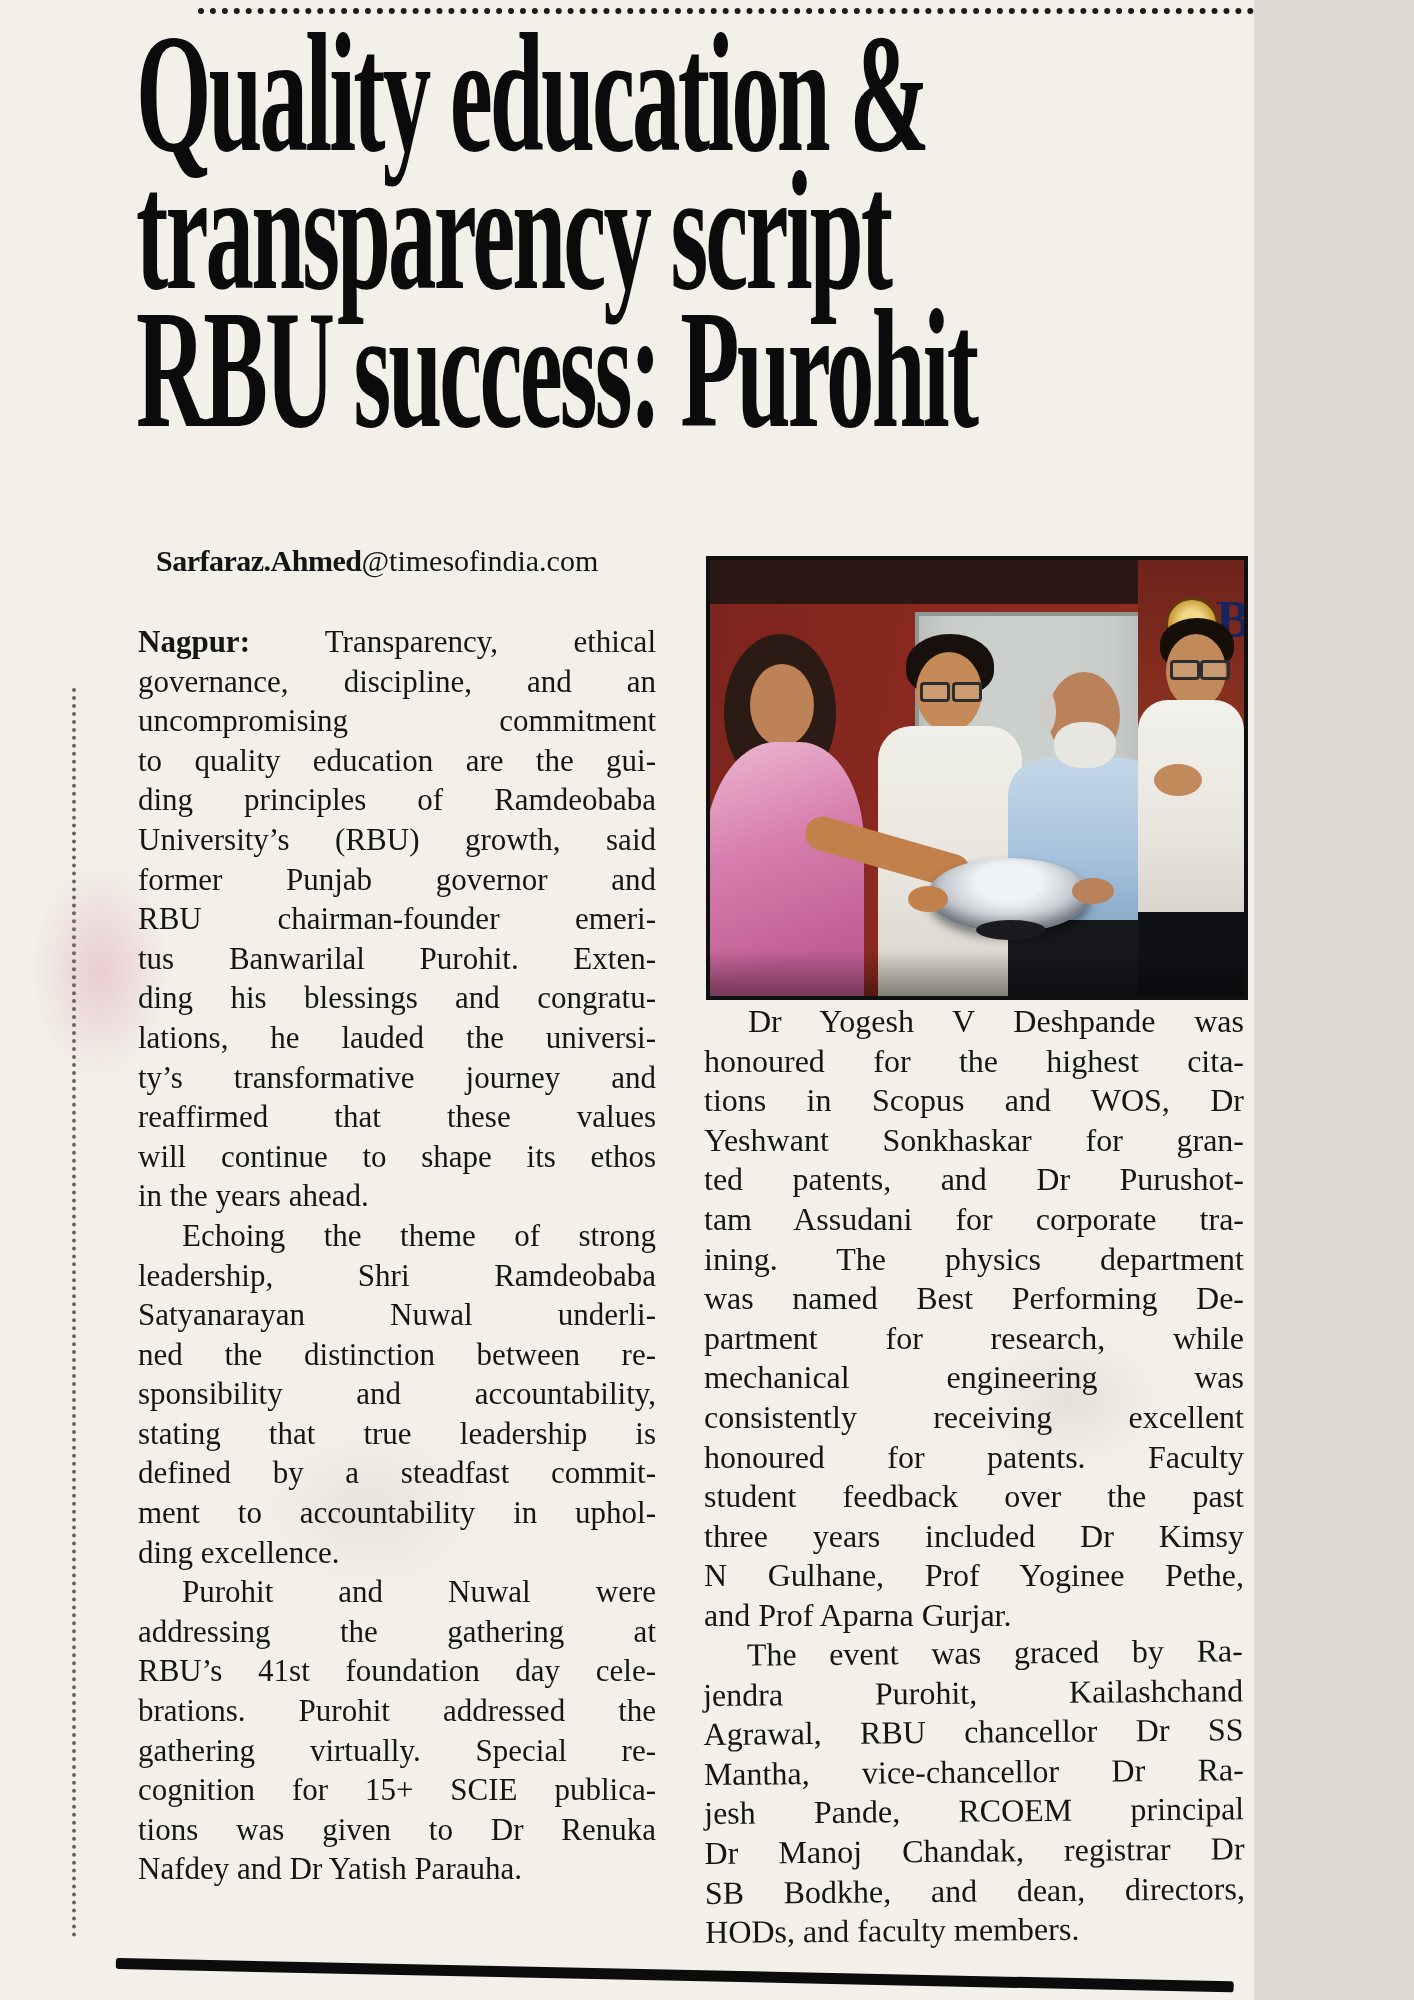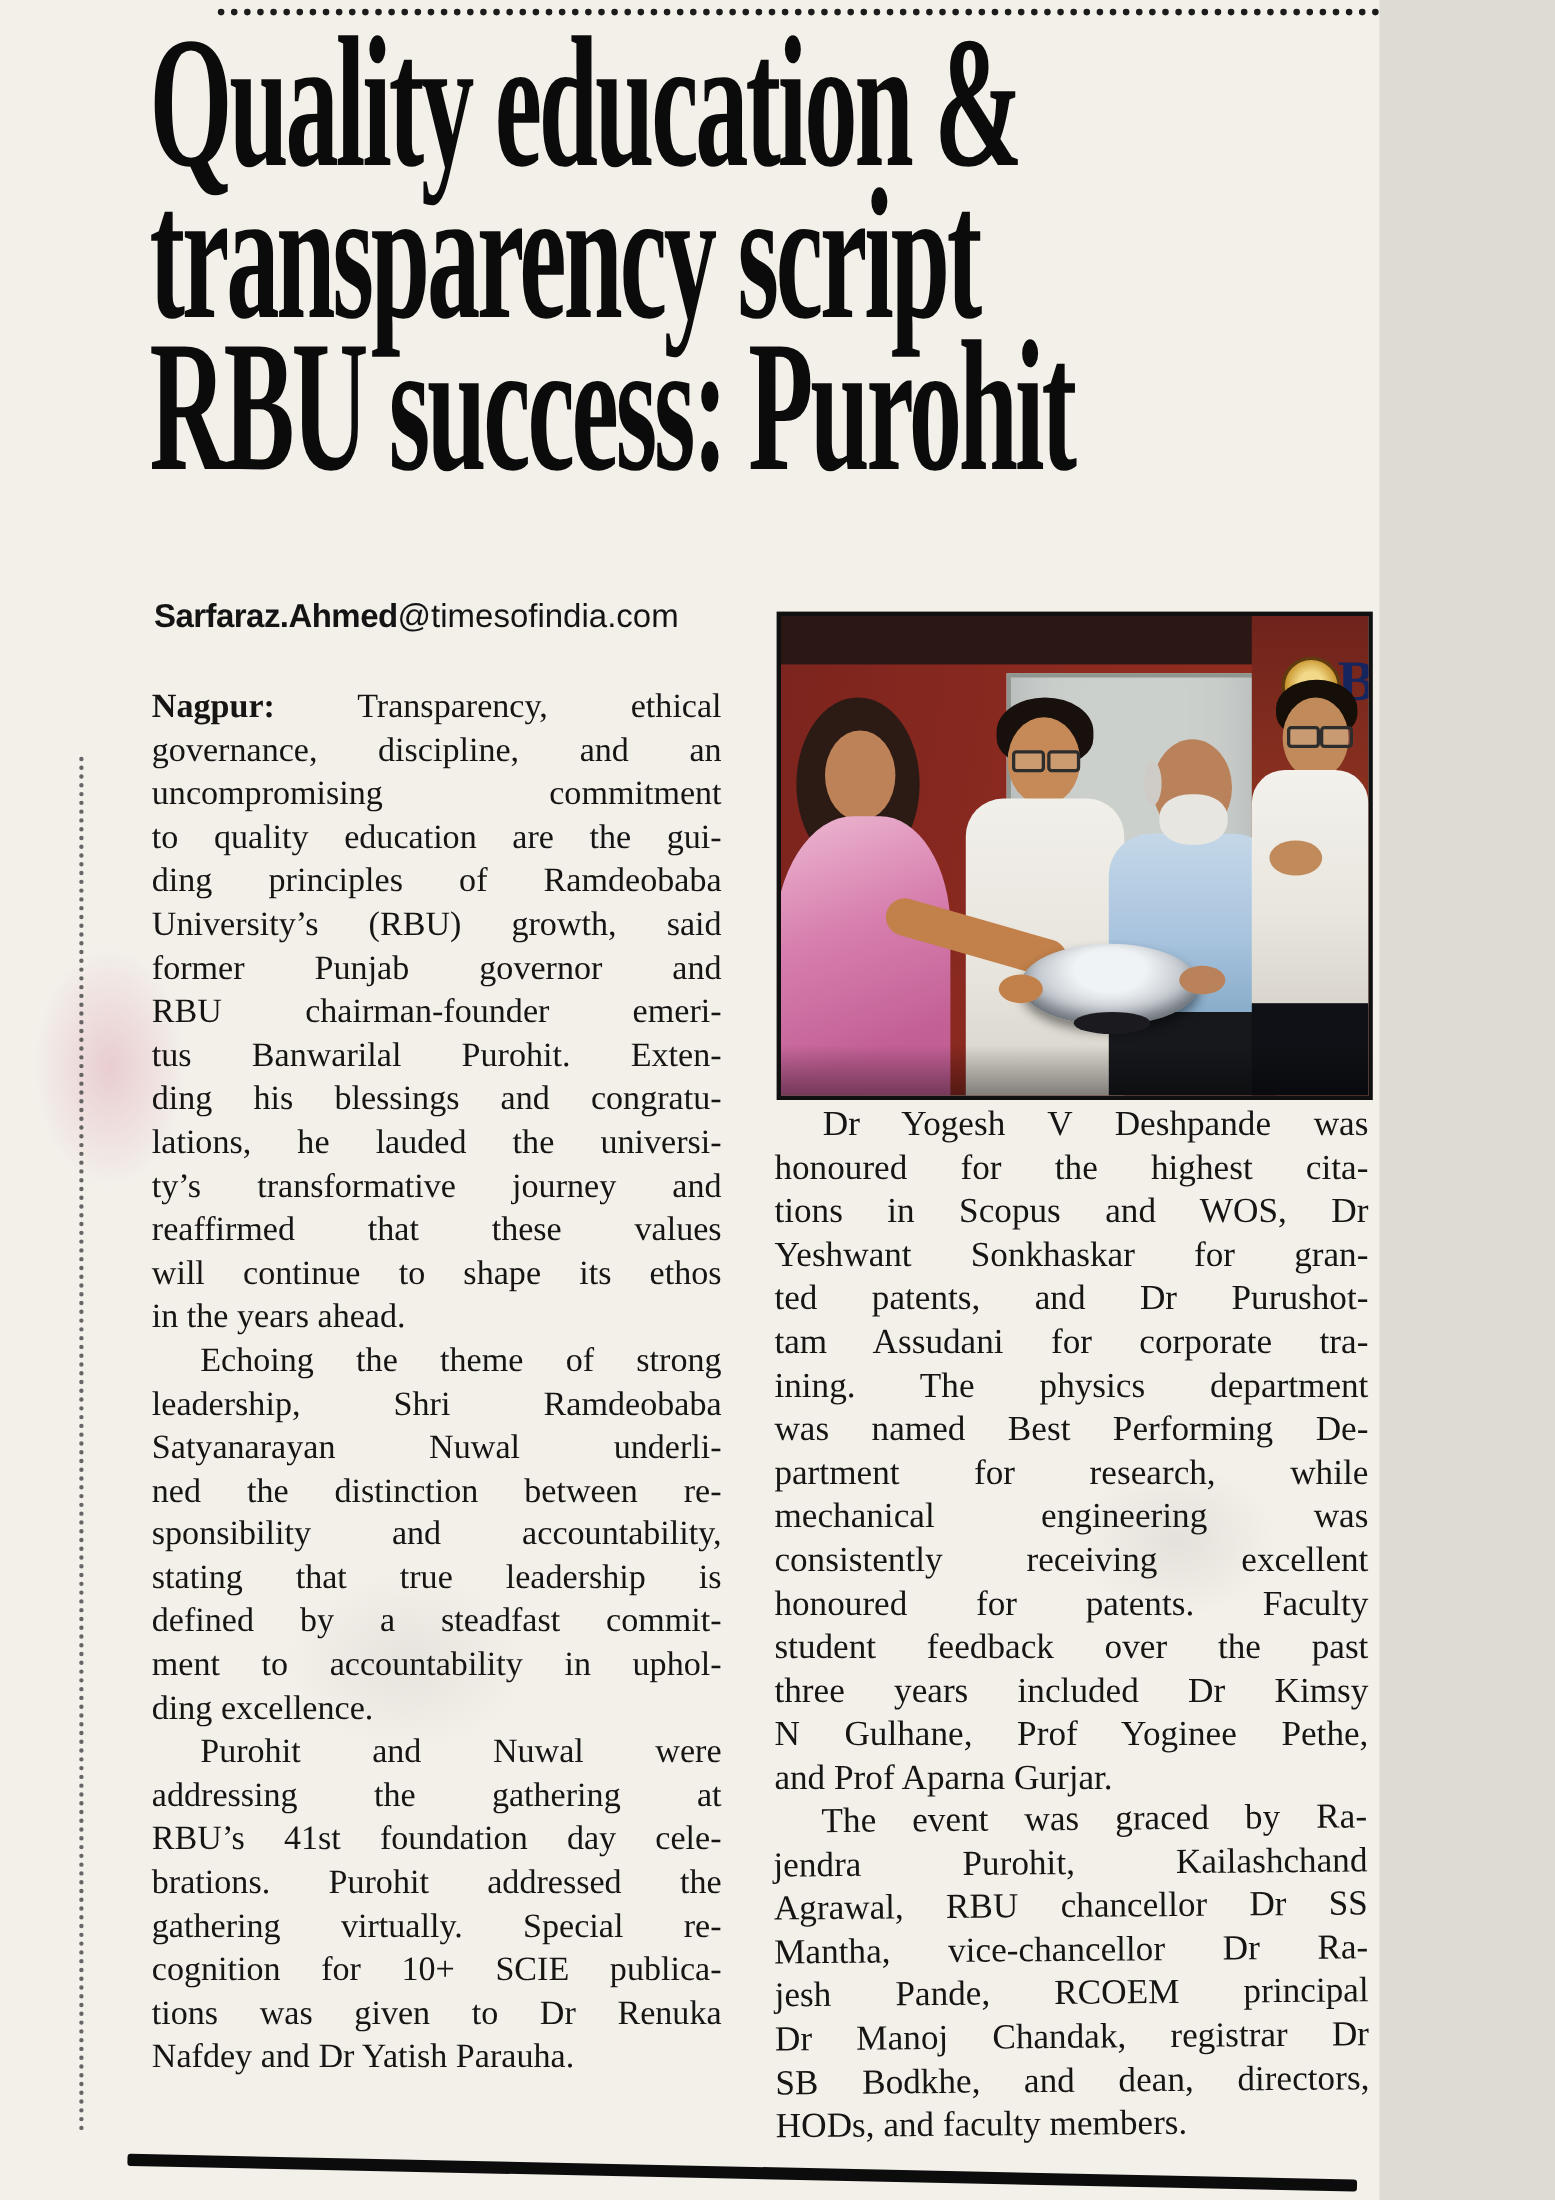--- a/index.html
+++ b/index.html
@@ -14,21 +14,21 @@
   .blotch.gray2{left:260px;top:1430px;width:220px;height:160px;
     background:radial-gradient(closest-side,rgba(120,115,110,.10),rgba(120,115,110,0));}
 
   .dotted-top{position:absolute;left:198px;top:8px;width:1092px;height:0;border-top:6px dotted #1c1c1c;}
   .dotted-right{position:absolute;left:1281px;top:64px;height:1936px;width:0;border-left:6px dotted #1c1c1c;}
   .dotted-left{position:absolute;left:72px;top:688px;height:1250px;width:0;border-left:4px dotted #4f4f4f;opacity:.85;}
 
   .headline{position:absolute;left:136px;top:24px;width:2000px;transform:scaleX(.57);
     transform-origin:0 0;font-family:"Liberation Serif",serif;font-weight:bold;
     font-size:170px;line-height:138px;letter-spacing:-5px;color:#0b0b0b;white-space:nowrap;}
-  .byline{position:absolute;left:140px;top:544px;font-family:Liberation Sans, sans-serif;
+  .byline{position:absolute;left:156px;top:544px;font-family:Liberation Serif, serif;
     font-size:30px;color:#141414;}
   .byline b{font-weight:700;letter-spacing:-.5px;}
 
   .col{position:absolute;}
   .col.left{left:138px;top:622px;width:518px;font-size:31px;line-height:39.6px;}
   .col.right{left:704px;top:1002px;width:540px;font-size:32px;line-height:39.6px;}
   .tline{text-align:justify;text-align-last:justify;}
   .tline.last{text-align-last:left;}
   .para.indent .tline:first-child{text-indent:44px;}
   .para.tilt{transform:rotate(-0.5deg);transform-origin:0 50%;}
@@ -146,21 +146,21 @@
         <div class="tline">defined by a steadfast commit-</div>
         <div class="tline">ment to accountability in uphol-</div>
         <div class="tline last">ding excellence.</div>
       </div>
     <div class="para indent">
         <div class="tline">Purohit and Nuwal were</div>
         <div class="tline">addressing the gathering at</div>
         <div class="tline">RBU’s 41st foundation day cele-</div>
         <div class="tline">brations. Purohit addressed the</div>
         <div class="tline">gathering virtually. Special re-</div>
-        <div class="tline">cognition for 10+ SCIE publica-</div>
+        <div class="tline">cognition for 15+ SCIE publica-</div>
         <div class="tline">tions was given to Dr Renuka</div>
         <div class="tline last">Nafdey and Dr Yatish Parauha.</div>
       </div>
   </div>
 
   <div class="photo">
     <div class="ph ph-band-top"></div>
     <div class="ph ph-screen"></div>
     <div class="ph ph-wall-right"></div>
     <div class="ph ph-gold-blur"></div>

